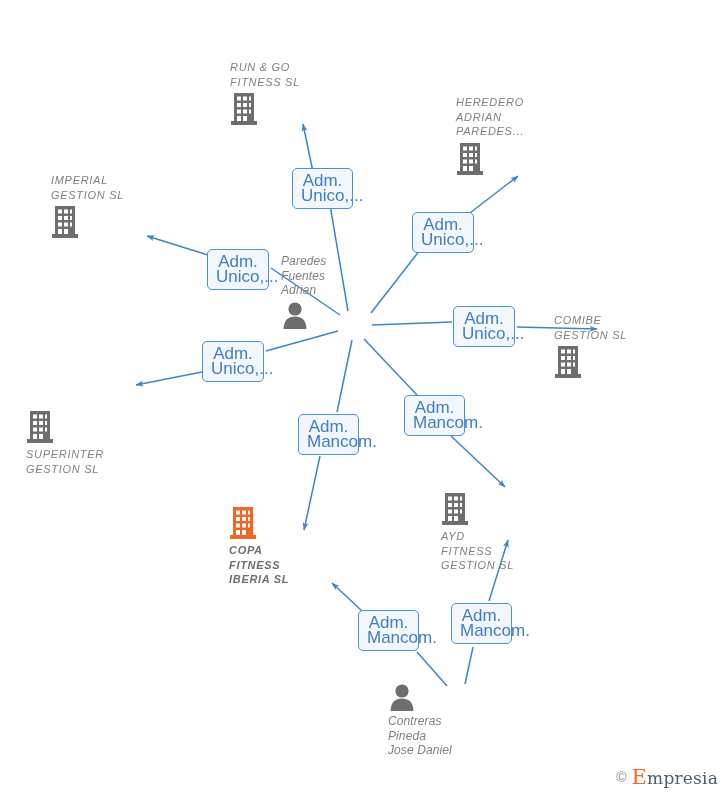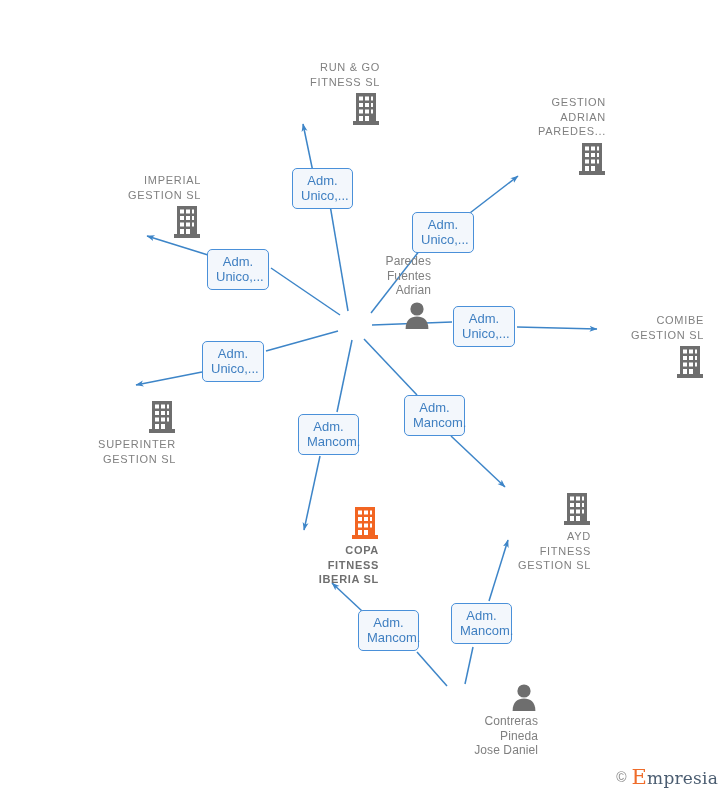--- a/index.html
+++ b/index.html
@@ -24,22 +24,23 @@
     top: 0;
     width: 728px;
     height: 795px;
   }
 
   
   .node {
     position: absolute;
     width: 150px;
     margin-left: -75px;
-    text-align: right;
+    text-align: left;
     z-index: 3;
+    font-style: italic;
   }
   .node .glyph {
     display: block;
     line-height: 0;
   }
   .node .caption {
     display: block;
     font-size: 11.5px;
     line-height: 14.5px;
     color: #808080;
@@ -62,21 +63,21 @@
   .cap-below .caption { margin-top: 3px; }
 
   
   .rel-label {
     position: absolute;
     z-index: 4;
     background: #f3f7fc;
     border: 1.4px solid #4a90d9;
     border-radius: 5px;
     color: #3f7fc1;
-    font-size: 13px;
+    font-size: 17px;
     line-height: 15px;
     text-align: center;
     padding: 4px 8px 5px 8px;
     white-space: pre-line;
     box-sizing: border-box;
   }
 
   
   #watermark {
     position: absolute;
@@ -163,21 +164,21 @@
             <rect x="13" y="17.5" width="4" height="4"></rect>
             <rect x="19" y="17.5" width="2" height="4"></rect>
           <rect x="7" y="24" width="4" height="5"></rect>
             <rect x="13" y="24" width="4" height="5"></rect>
         </g>
       </svg>
     </span>
   </div>
 
   <div class="node company cap-above" style="left:531px; top:95px;">
-    <span class="caption">GESTION
+    <span class="caption">HEREDERO
 ADRIAN
 PAREDES...</span>
     <span class="glyph">
       <svg width="28" height="34" viewBox="0 0 28 34" xmlns="http://www.w3.org/2000/svg">
         <rect x="4" y="1" width="20" height="28" fill="#6e6e6e"></rect>
         <rect x="1" y="29" width="26" height="4" fill="#6e6e6e"></rect>
         <g fill="#ffffff">
           <rect x="7" y="4.5" width="4" height="4"></rect>
             <rect x="13" y="4.5" width="4" height="4"></rect>
             <rect x="19" y="4.5" width="2" height="4"></rect>
@@ -235,21 +236,21 @@
           <rect x="7" y="17.5" width="4" height="4"></rect>
             <rect x="13" y="17.5" width="4" height="4"></rect>
             <rect x="19" y="17.5" width="2" height="4"></rect>
           <rect x="7" y="24" width="4" height="5"></rect>
             <rect x="13" y="24" width="4" height="5"></rect>
         </g>
       </svg>
     </span>
   </div>
 
-  <div class="node company cap-below" style="left:101px; top:400px;">
+  <div class="node company cap-below" style="left:101px; top:410px;">
     <span class="glyph">
       <svg width="28" height="34" viewBox="0 0 28 34" xmlns="http://www.w3.org/2000/svg">
         <rect x="4" y="1" width="20" height="28" fill="#6e6e6e"></rect>
         <rect x="1" y="29" width="26" height="4" fill="#6e6e6e"></rect>
         <g fill="#ffffff">
           <rect x="7" y="4.5" width="4" height="4"></rect>
             <rect x="13" y="4.5" width="4" height="4"></rect>
             <rect x="19" y="4.5" width="2" height="4"></rect>
           <rect x="7" y="11" width="4" height="4"></rect>
             <rect x="13" y="11" width="4" height="4"></rect>

